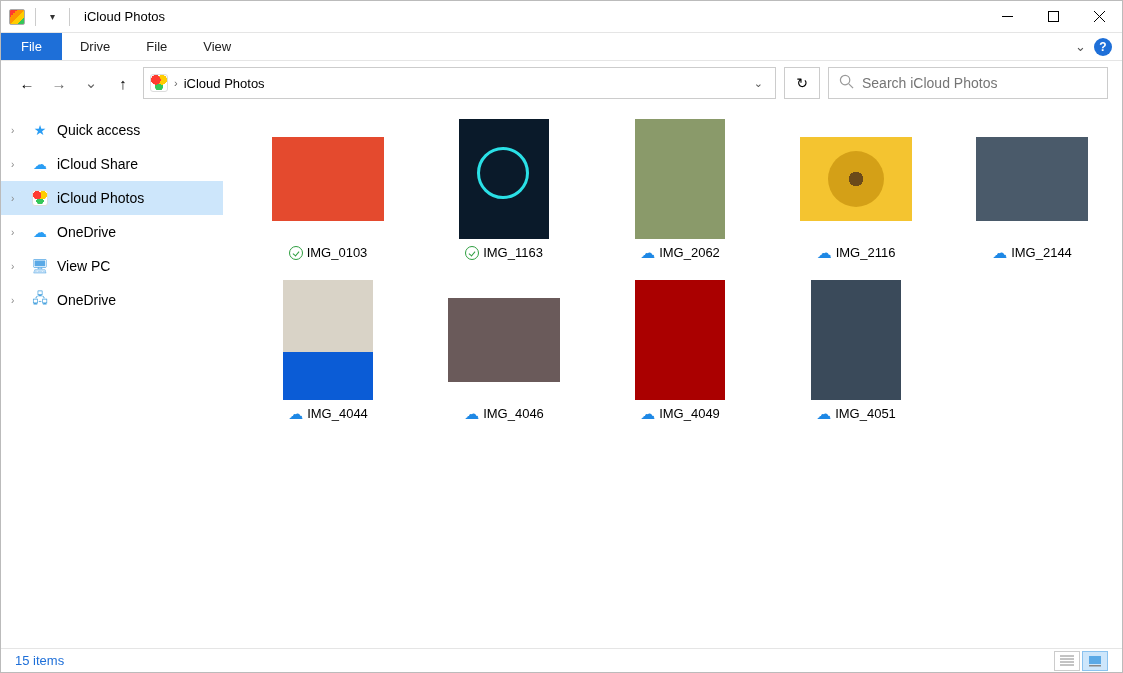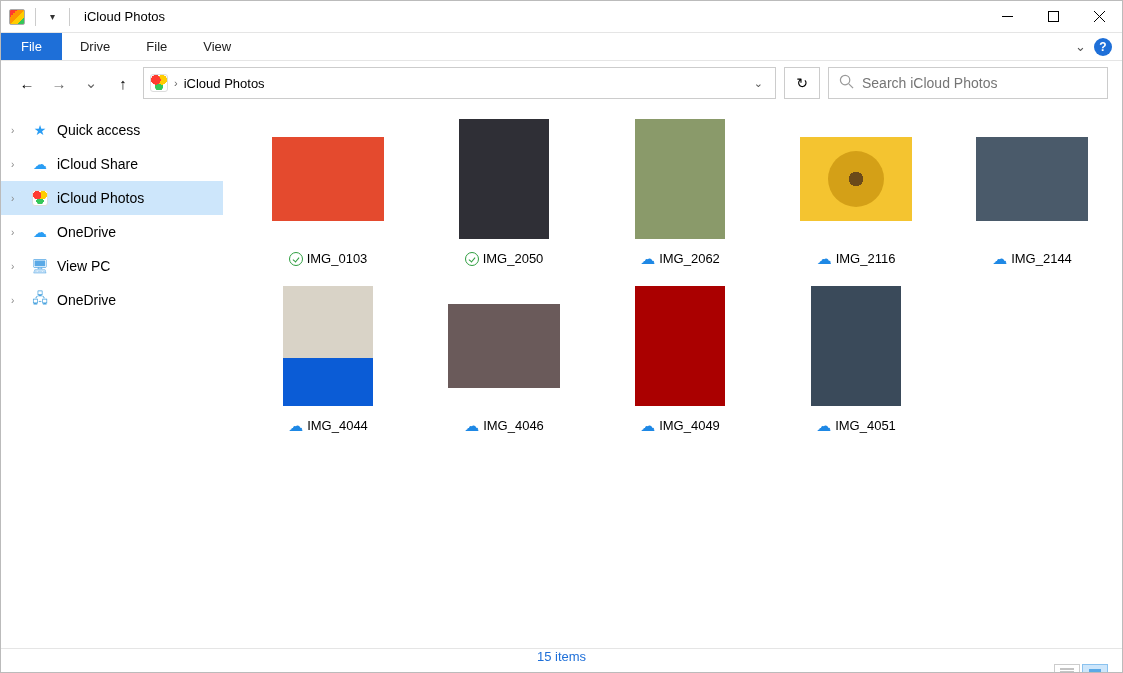--- a/index.html
+++ b/index.html
@@ -49,21 +49,21 @@
   .si-pc { color:#5aa9e6; }
   .si-net { color:#4aa3df; }
 
   .content { flex:1; overflow:auto; padding: 14px 10px 0 20px;}
   .grid { display:grid; grid-template-columns: repeat(5, 170px); gap: 20px 6px; }
   .cell { display:flex; flex-direction:column; align-items:center; }
   .thumb { width:120px; height:120px; display:flex; align-items:center; justify-content:center; }
   .thumb-inner { background:#ccc; }
   .landscape { width:112px; height:84px; }
   .portrait { width:90px; height:120px; }
-  .label { margin-top:12px; font-size:13px; display:flex; align-items:center; gap:4px;}
+  .label { margin-top:6px; font-size:13px; display:flex; align-items:center; gap:4px;}
   .sync-ok { width:14px; height:14px; border:1.5px solid #2e9e3f; border-radius:50%; position:relative;}
   .sync-ok::after { content:""; position:absolute; left:3px; top:4px; width:5px; height:3px; border-left:1.5px solid #2e9e3f; border-bottom:1.5px solid #2e9e3f; transform: rotate(-50deg);}
   .sync-cloud { color:#1e88e5; font-size:15px; line-height:14px;}
 
   
   .p0 { background:#e44a2e; }
   .p1 { background: linear-gradient(#5ab0e6 60%, #d9b6e0 0); }
   .p2 { background: linear-gradient(#7a8b7a 20%, #ff6a00 0 35%, #ffcc00 0 50%, #4dd2c0 0 65%, #bdbdbd 0);}
   .p3 { background:#bfbfb8; }
   .p4 { background: linear-gradient(#cfd3d6 55%, #0a84ff 0);}
@@ -74,21 +74,21 @@
   .p8 { background:#8a9a6a; }
   .p9 { background:#f4c430; }
   .p9::after{content:"";display:block;width:56px;height:56px;background:radial-gradient(circle,#6b4a1a 0 18%,#d4a017 0);border-radius:50%;margin:14px auto;}
   .p10 { background:#4a5a6a; }
   .p11 { background: linear-gradient(#d9d3c7 60%, #0b5cd6 0);}
   .p12 { background:#6a5a5a; }
   .p13 { background:#a00; }
   .p14 { background:#3a4a5a; }
 
   
-  .status { position:absolute; left:0; right:0; bottom:0; height:24px; border-top:1px solid #e5e5e5; display:flex; align-items:center; padding:0 14px; font-size:13px; color:#1e6fd8;flex-direction:column;}
+  .status { position:absolute; left:0; right:0; bottom:0; height:24px; border-top:1px solid #e5e5e5; display:flex; align-items:center; padding:0 14px; font-size:13px; color:#1e6fd8;}
   .status .right { margin-left:auto; display:flex; gap:2px;}
   .view-btn { width:26px; height:20px; border:1px solid #ccc; display:flex; align-items:center; justify-content:center; font-size:11px;}
   .view-btn.active { background:#cde6fb; border-color:#8ac2ef;}
 </style>
 </head>
 <body>
 
 <div class="titlebar">
   <div class="left">
     <div class="app-icon"></div>
@@ -192,25 +192,25 @@
           <div class="thumb">
             <div class="thumb-inner landscape p0"></div>
           </div>
           <div class="label">
             <span class="sync-ok"></span>
             <span>IMG_0103</span>
           </div>
         </div>
         <div class="cell">
           <div class="thumb">
-            <div class="thumb-inner portrait p7"></div>
+            <div class="thumb-inner portrait p5"></div>
           </div>
           <div class="label">
             <span class="sync-ok"></span>
-            <span>IMG_2050</span>
+            <span>IMG_1163</span>
           </div>
         </div>
         <div class="cell">
           <div class="thumb">
             <div class="thumb-inner portrait p8"></div>
           </div>
           <div class="label">
             <span class="sync-cloud">☁</span>
             <span>IMG_2062</span>
           </div>

